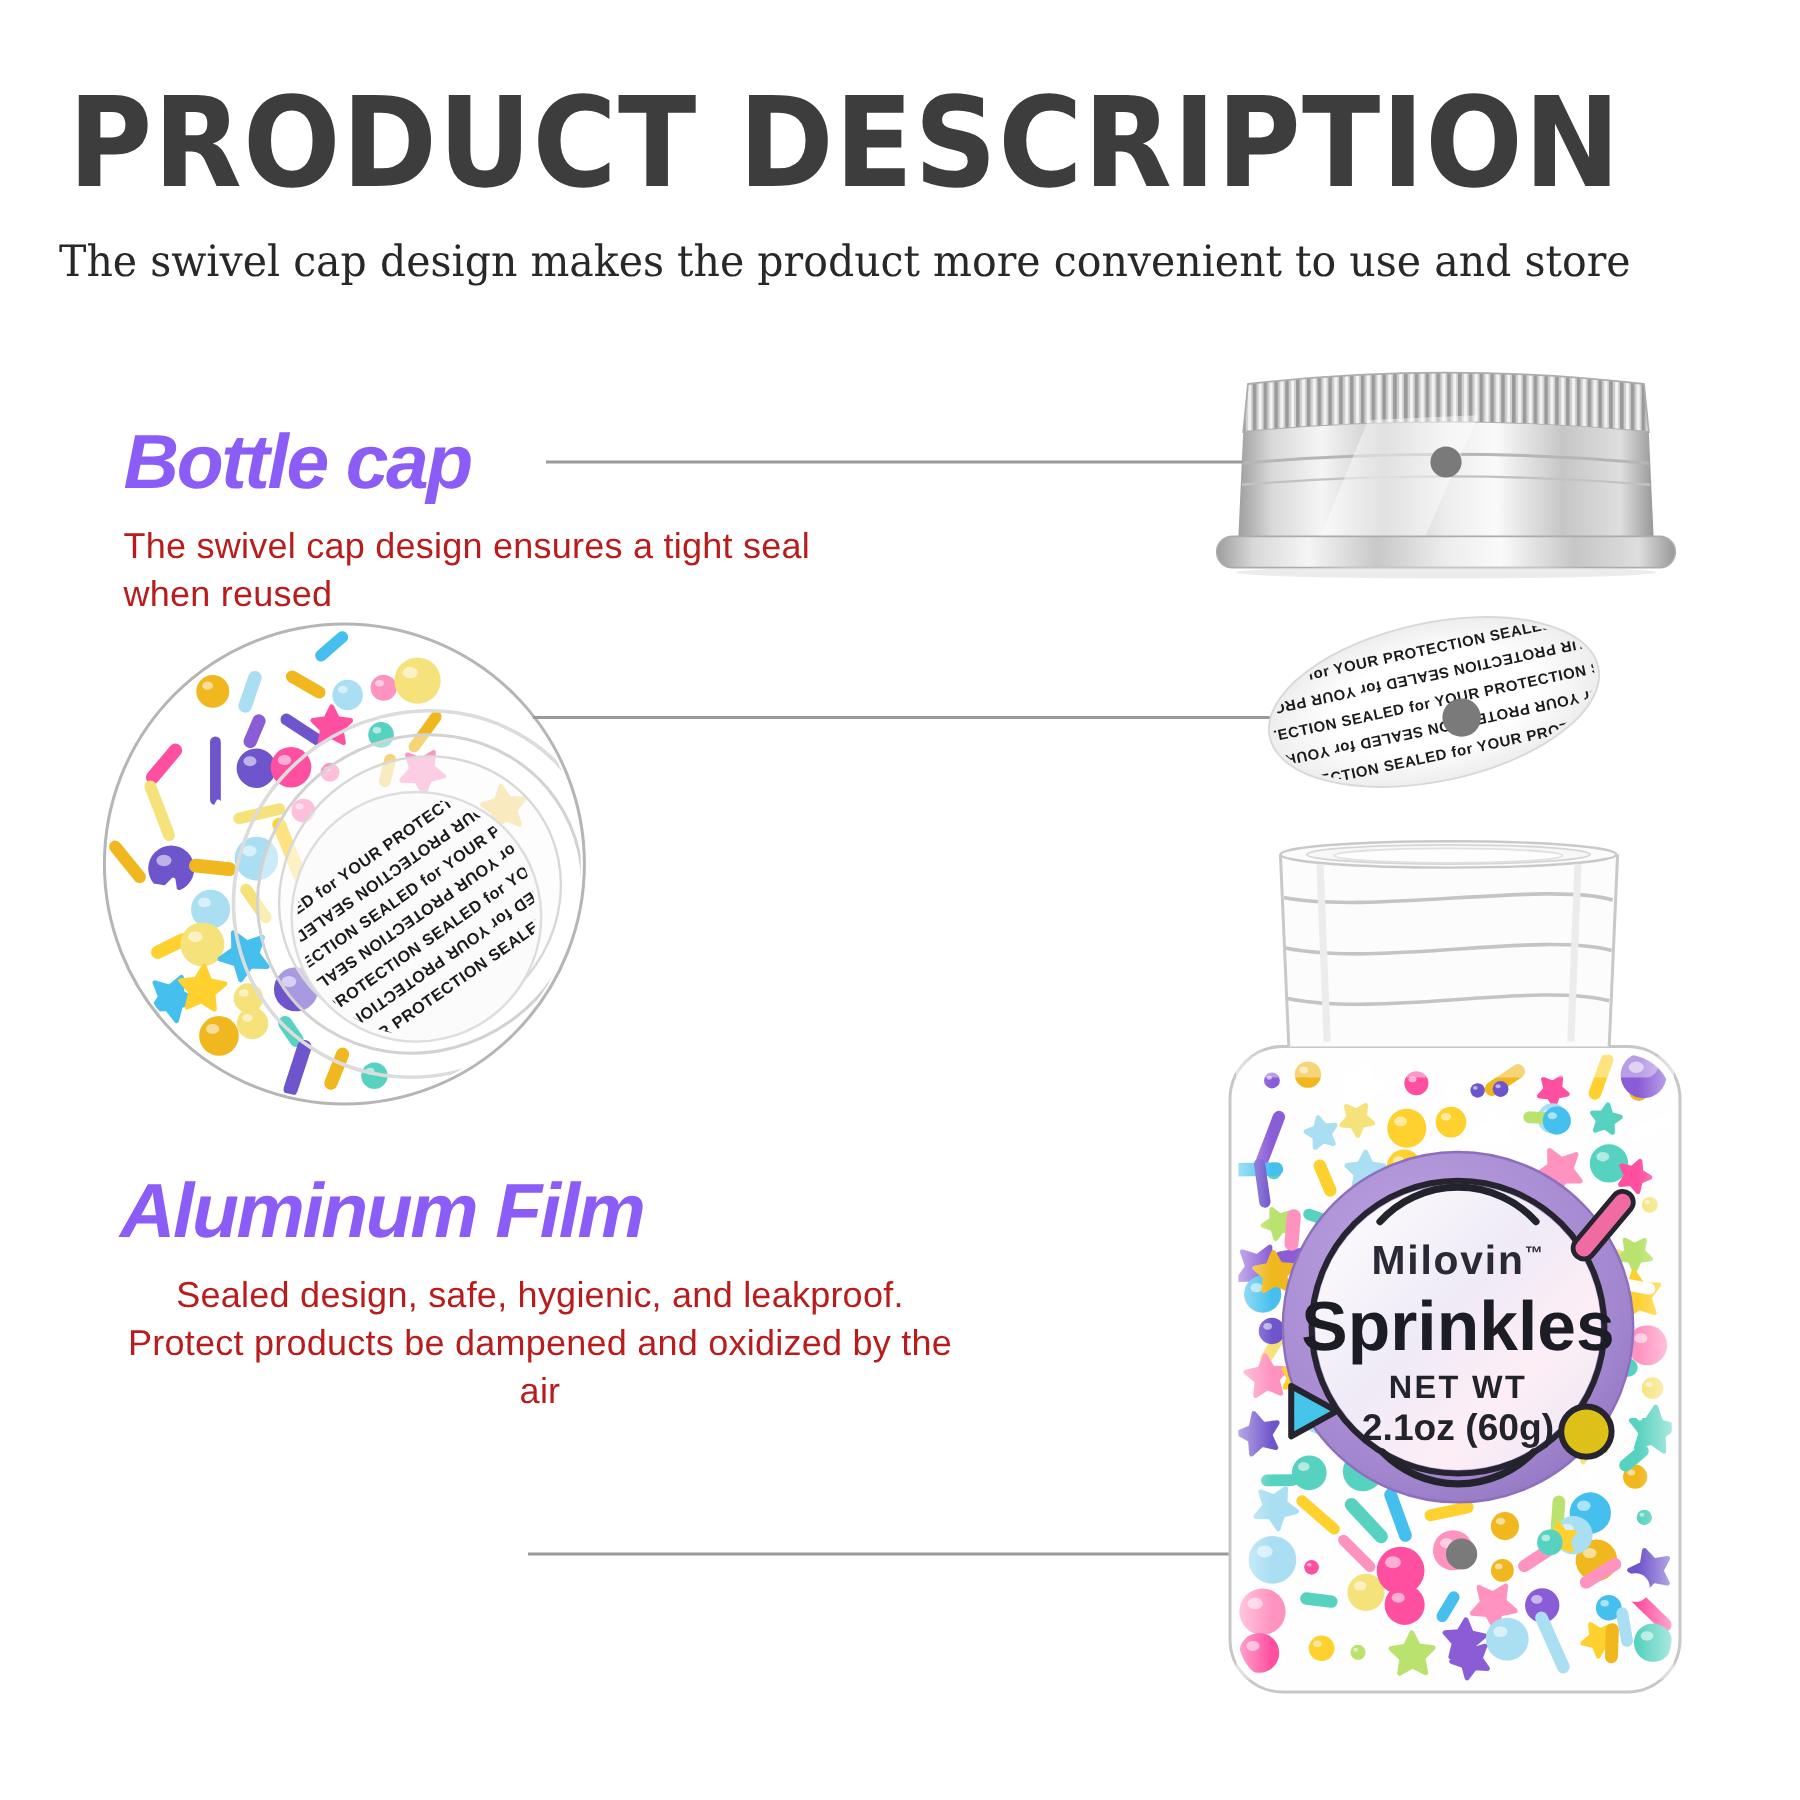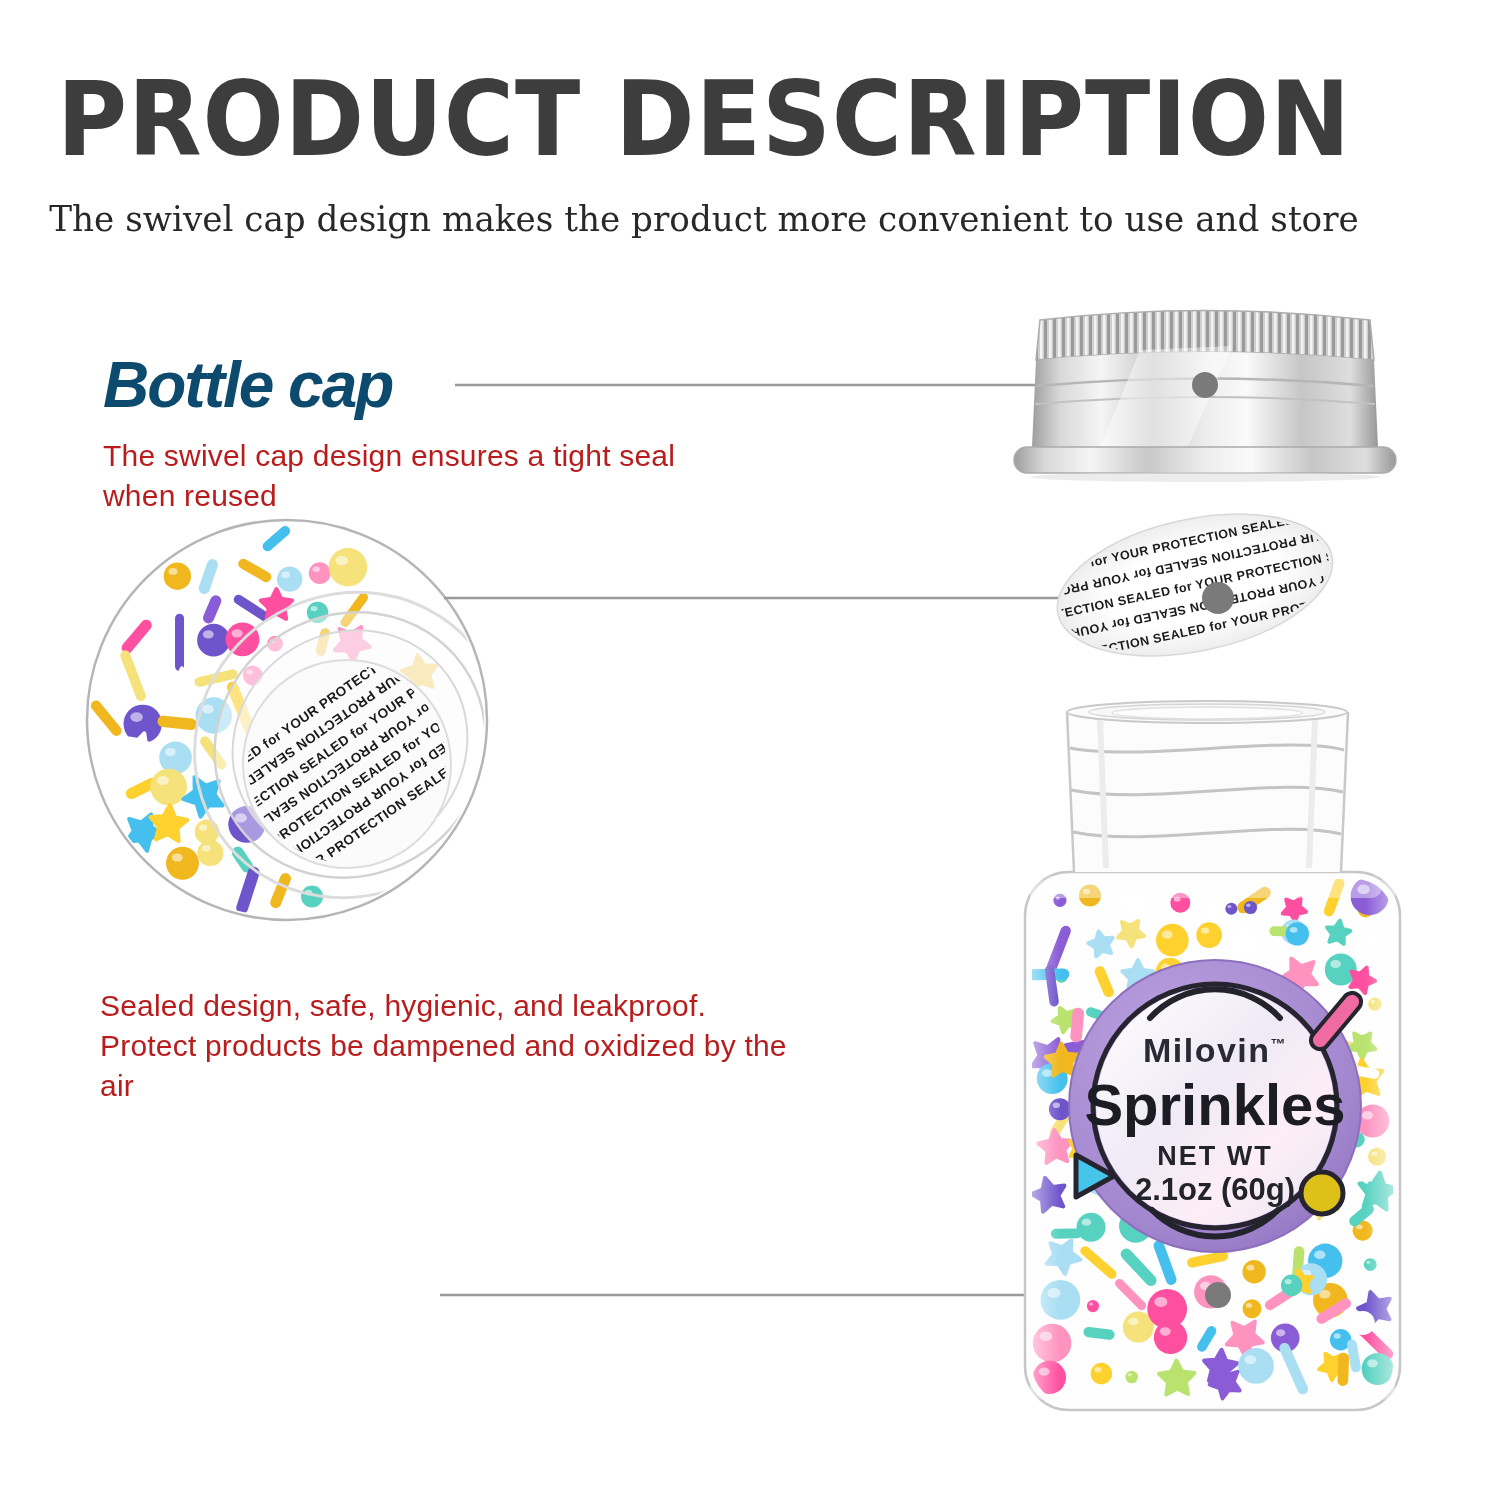--- a/index.html
+++ b/index.html
@@ -6,41 +6,42 @@
   .canvas{position:relative;width:1408px;height:1500px;background:#ffffff;overflow:hidden;
           font-family:"Liberation Sans",sans-serif;}
   .page-title{position:absolute;top:58px;left:0;width:100%;text-align:center;margin:0;
           font-family:"DejaVu Sans",sans-serif;font-size:104px;font-weight:900;color:#3d3d3d;
           letter-spacing:1px;transform:scaleX(.92);white-space:nowrap;}
   .page-subtitle{position:absolute;top:198px;left:0;width:100%;text-align:center;margin:0;
           font-family:"DejaVu Serif",serif;font-size:36px;font-weight:500;color:#282828;
           transform:scaleX(.95);white-space:nowrap;}
   .callout{position:absolute;}
   .callout h2{margin:0;font-family:"Liberation Sans",sans-serif;font-size:64px;font-style:italic;
-          font-weight:800;color:#0c4a6e;letter-spacing:-2px;white-space:nowrap;}
+          font-weight:800;color:#8b5cf6;letter-spacing:-2px;white-space:nowrap;}
   .callout p{margin:14px 0 0 0;font-size:30px;line-height:40px;color:#b91c1c;letter-spacing:.2px;}
   .sec-cap{left:103px;top:348px;}   .sec-cap p{width:580px;}
-  .sec-film{left:100px;top:972px;}  .sec-film p{width:700px;}
+  .sec-film{left:100px;top:972px;}  .sec-film p{width:700px;text-align:center;}
   .sec-bottle{left:103px;top:1256px;} .sec-bottle p{width:660px;}
   #art{position:absolute;left:0;top:0;width:1500px;height:1500px;pointer-events:none;}
 </style>
 </head>
 <body>
 
 <div class="canvas">
 
   <h1 class="page-title">PRODUCT DESCRIPTION</h1>
   <p class="page-subtitle">The swivel cap design makes the product more convenient to use and store</p>
 
   <section class="callout sec-cap">
     <h2>Bottle cap</h2>
     <p>The swivel cap design ensures a tight seal when reused</p>
   </section>
 
   <section class="callout sec-film">
+    <h2>Aluminum Film</h2>
     <p>Sealed design, safe, hygienic, and leakproof. Protect products be dampened and oxidized by the air</p>
   </section>
 
 
   <svg id="art" viewBox="0 0 1500 1500" xmlns="http://www.w3.org/2000/svg">
     <defs>
       <pattern id="ridges" width="9" height="12" patternUnits="userSpaceOnUse">
         <rect width="9" height="12" fill="#cfcfcf"></rect>
         <rect width="3" height="12" fill="#9a9a9a"></rect>
         <rect x="5" width="2.5" height="12" fill="#f3f3f3"></rect>

